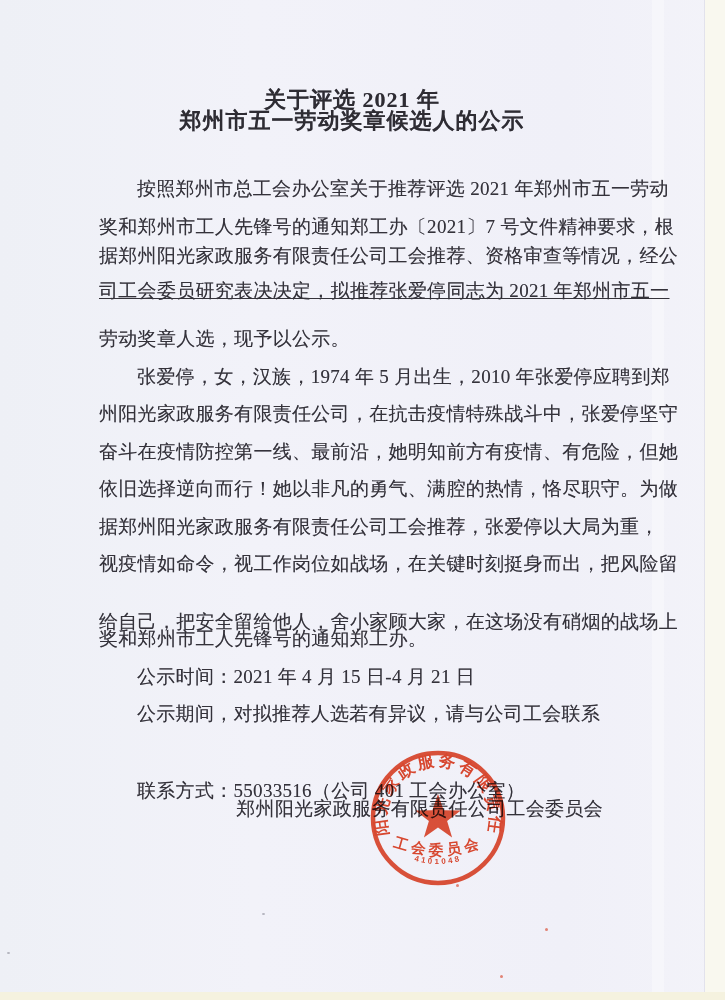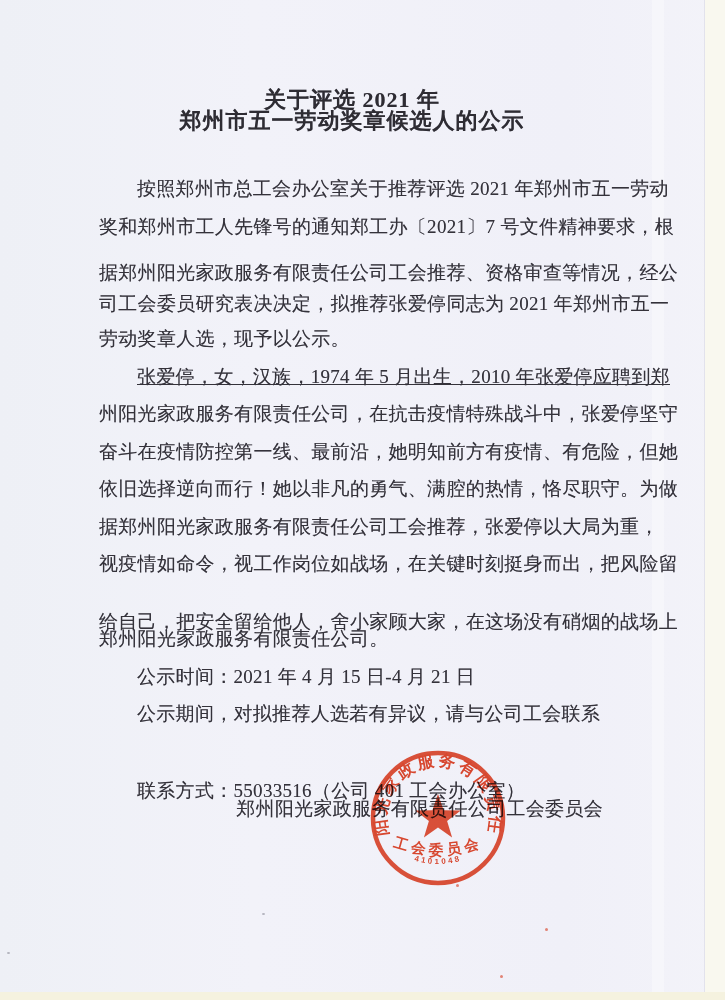--- a/index.html
+++ b/index.html
@@ -63,31 +63,31 @@
   <div class="fold-streak"></div>
   <div class="edge-strip-right"></div>
   <div class="edge-strip-bottom"></div>
 
   <div class="doc-title title-1">关于评选 2021 年</div>
   <div class="doc-title title-2">郑州市五一劳动奖章候选人的公示</div>
 
   <div>
       <div class="line indent" style="top: 176px;">按照郑州市总工会办公室关于推荐评选 2021 年郑州市五一劳动</div>
       <div class="line" style="top: 213.5px;">奖和郑州市工人先锋号的通知郑工办〔2021〕7 号文件精神要求，根</div>
-      <div class="line" style="top: 260px;">据郑州阳光家政服务有限责任公司工会推荐、资格审查等情况，经公</div>
-      <div class="line" style="top: 291px;">司工会委员研究表决决定，拟推荐张爱停同志为 2021 年郑州市五一</div>
+      <div class="line" style="top: 243px;">据郑州阳光家政服务有限责任公司工会推荐、资格审查等情况，经公</div>
+      <div class="line" style="top: 278px; text-decoration: underline;">司工会委员研究表决决定，拟推荐张爱停同志为 2021 年郑州市五一</div>
       <div class="line" style="top: 326px;">劳动奖章人选，现予以公示。</div>
-      <div class="line indent" style="top: 363.5px; text-decoration: underline;">张爱停，女，汉族，1974 年 5 月出生，2010 年张爱停应聘到郑</div>
+      <div class="line indent" style="top: 363.5px;">张爱停，女，汉族，1974 年 5 月出生，2010 年张爱停应聘到郑</div>
       <div class="line" style="top: 401px;">州阳光家政服务有限责任公司，在抗击疫情特殊战斗中，张爱停坚守</div>
       <div class="line" style="top: 438.5px;">奋斗在疫情防控第一线、最前沿，她明知前方有疫情、有危险，但她</div>
       <div class="line" style="top: 476px;">依旧选择逆向而行！她以非凡的勇气、满腔的热情，恪尽职守。为做</div>
       <div class="line" style="top: 513.5px;">据郑州阳光家政服务有限责任公司工会推荐，张爱停以大局为重，</div>
       <div class="line" style="top: 551px;">视疫情如命令，视工作岗位如战场，在关键时刻挺身而出，把风险留</div>
       <div class="line" style="top: 609px;">给自己，把安全留给他人，舍小家顾大家，在这场没有硝烟的战场上</div>
-      <div class="line" style="top: 626px;">郑州阳光家政服务有限责任公司。</div>
+      <div class="line" style="top: 626px;">奖和郑州市工人先锋号的通知郑工办。</div>
       <div class="line indent" style="top: 663.5px;">公示时间：2021 年 4 月 15 日-4 月 21 日</div>
       <div class="line indent" style="top: 701px;">公示期间，对拟推荐人选若有异议，请与公司工会联系</div>
       <div class="line indent" style="top: 778px;">联系方式：55033516（公司 401 工会办公室）</div>
     </div>
 
   <div class="signature">郑州阳光家政服务有限责任公司工会委员会</div>
 
   <svg class="seal" viewBox="0 0 140 140" xmlns="http://www.w3.org/2000/svg">
     <defs>
       <path id="ringPath" d="M 21.1 87.8 A 52 52 0 1 1 118.9 87.8" fill="none"></path>

